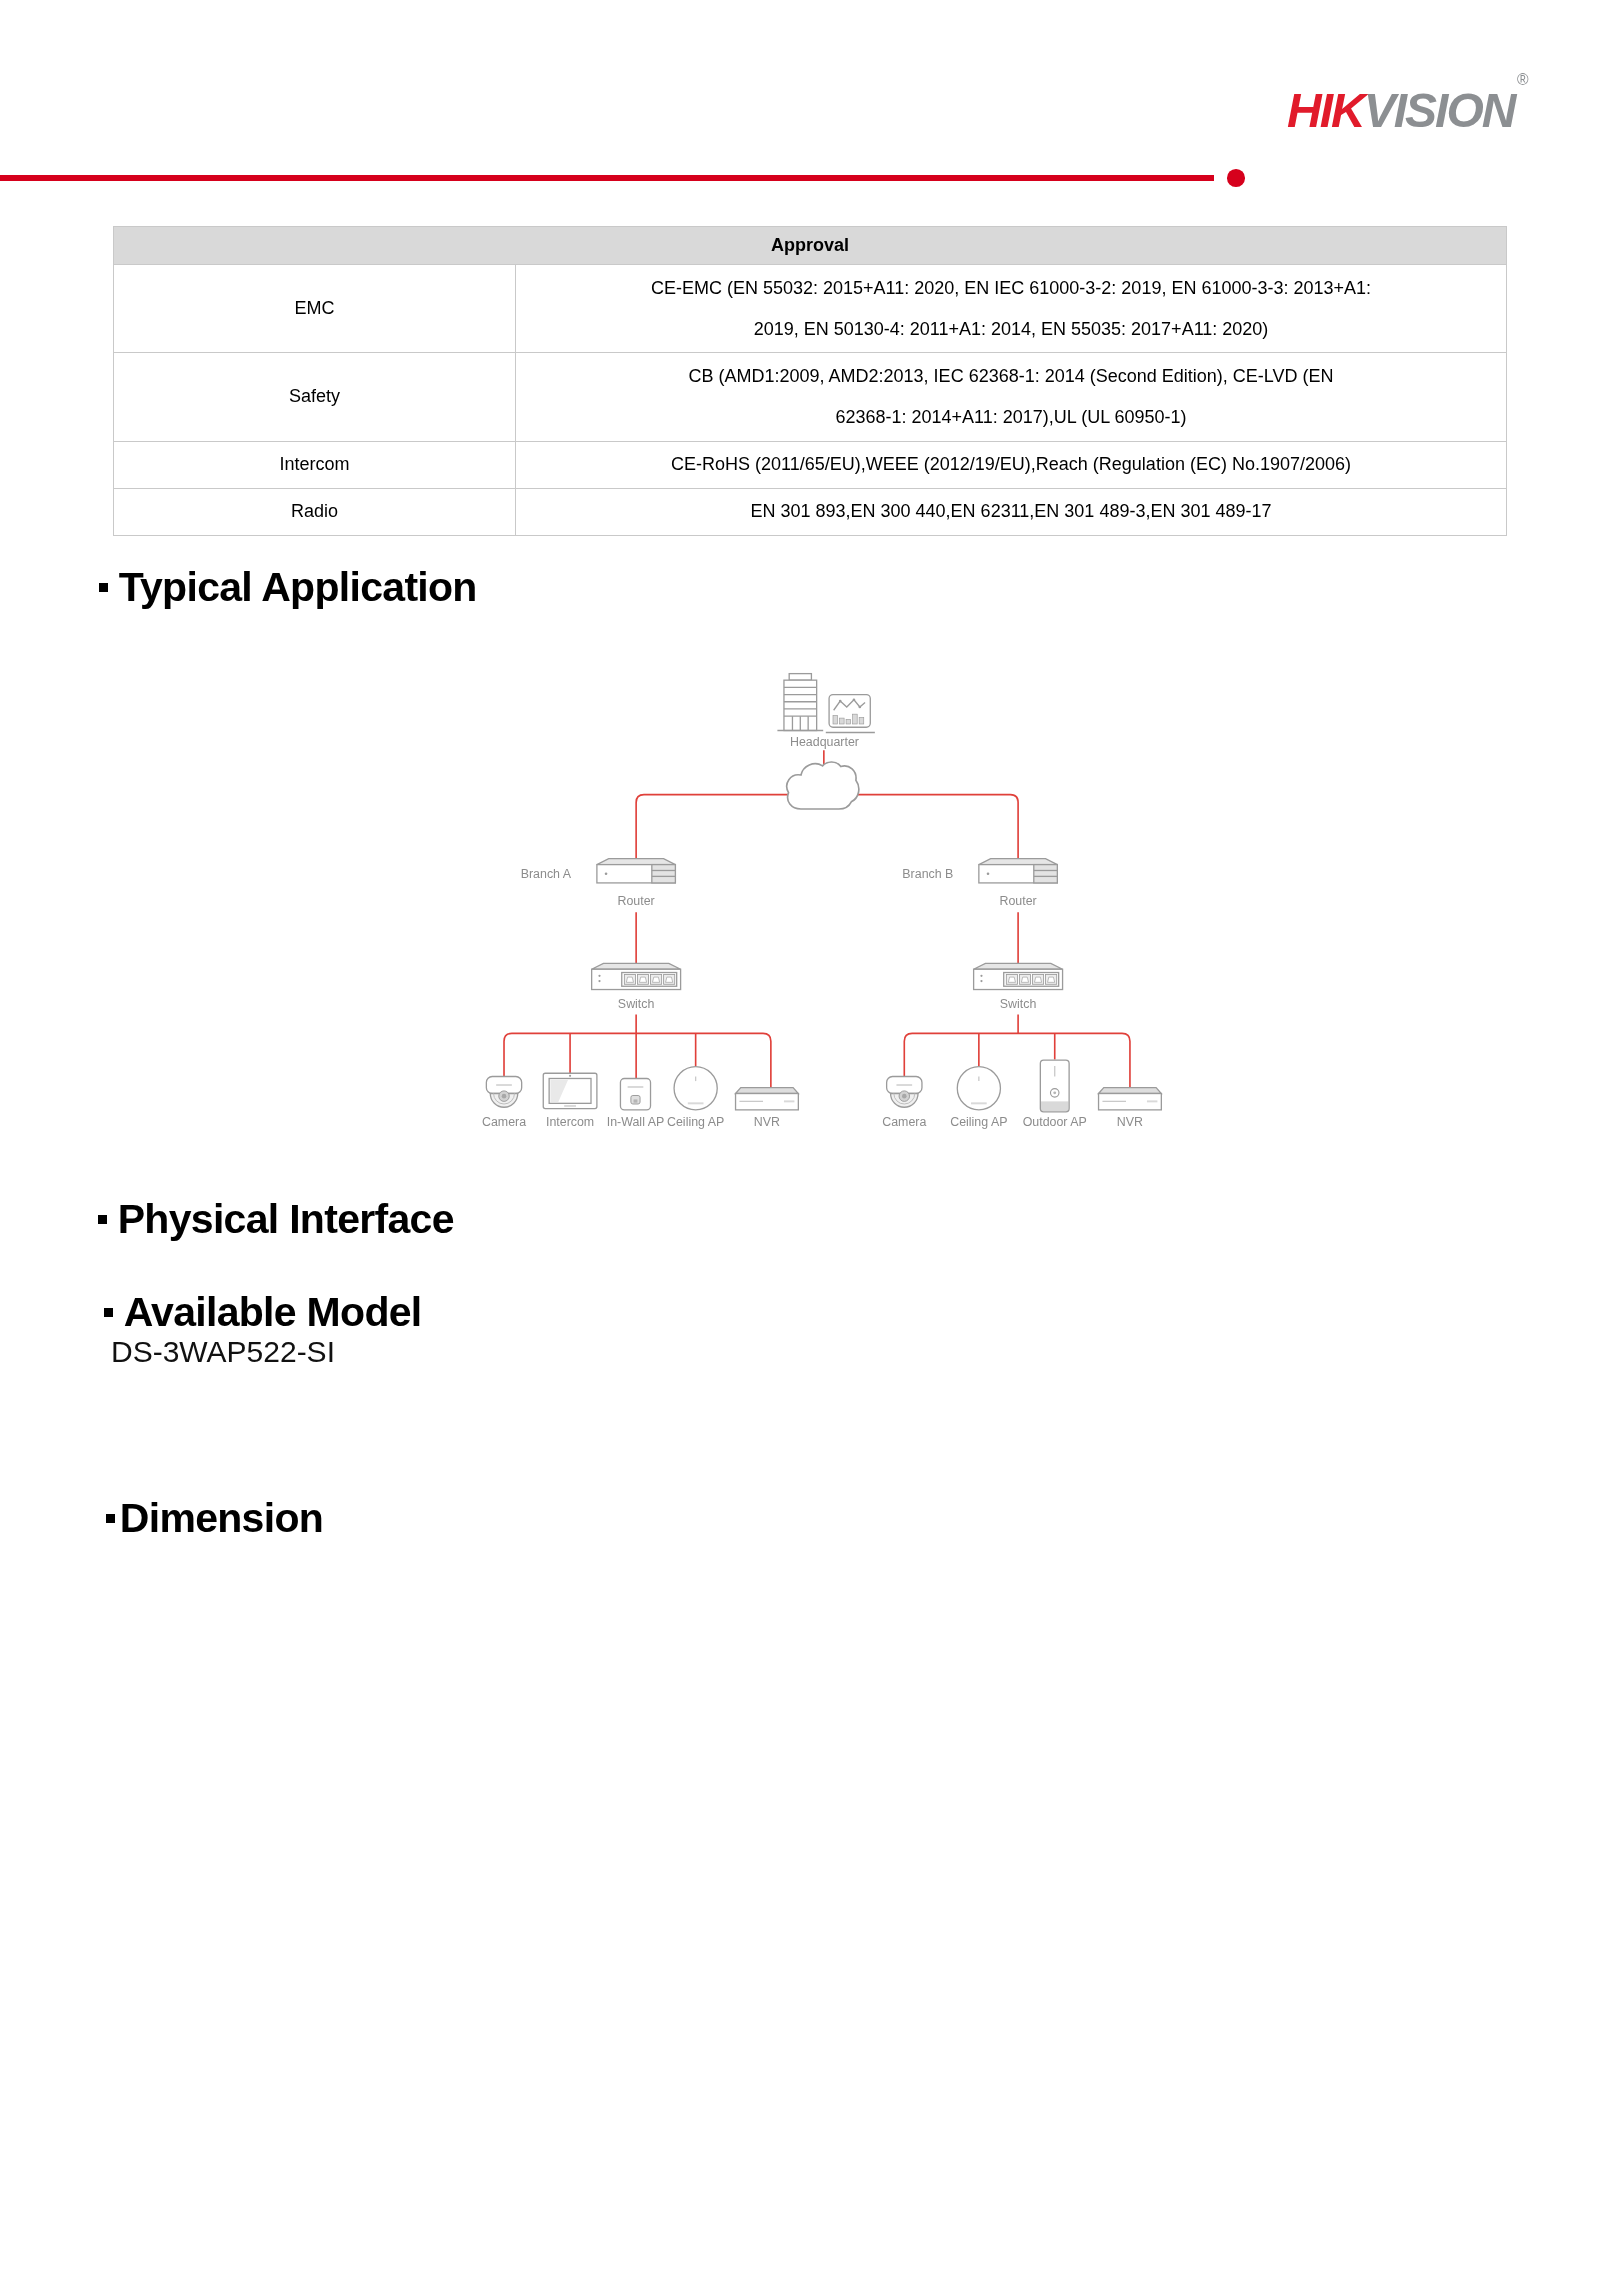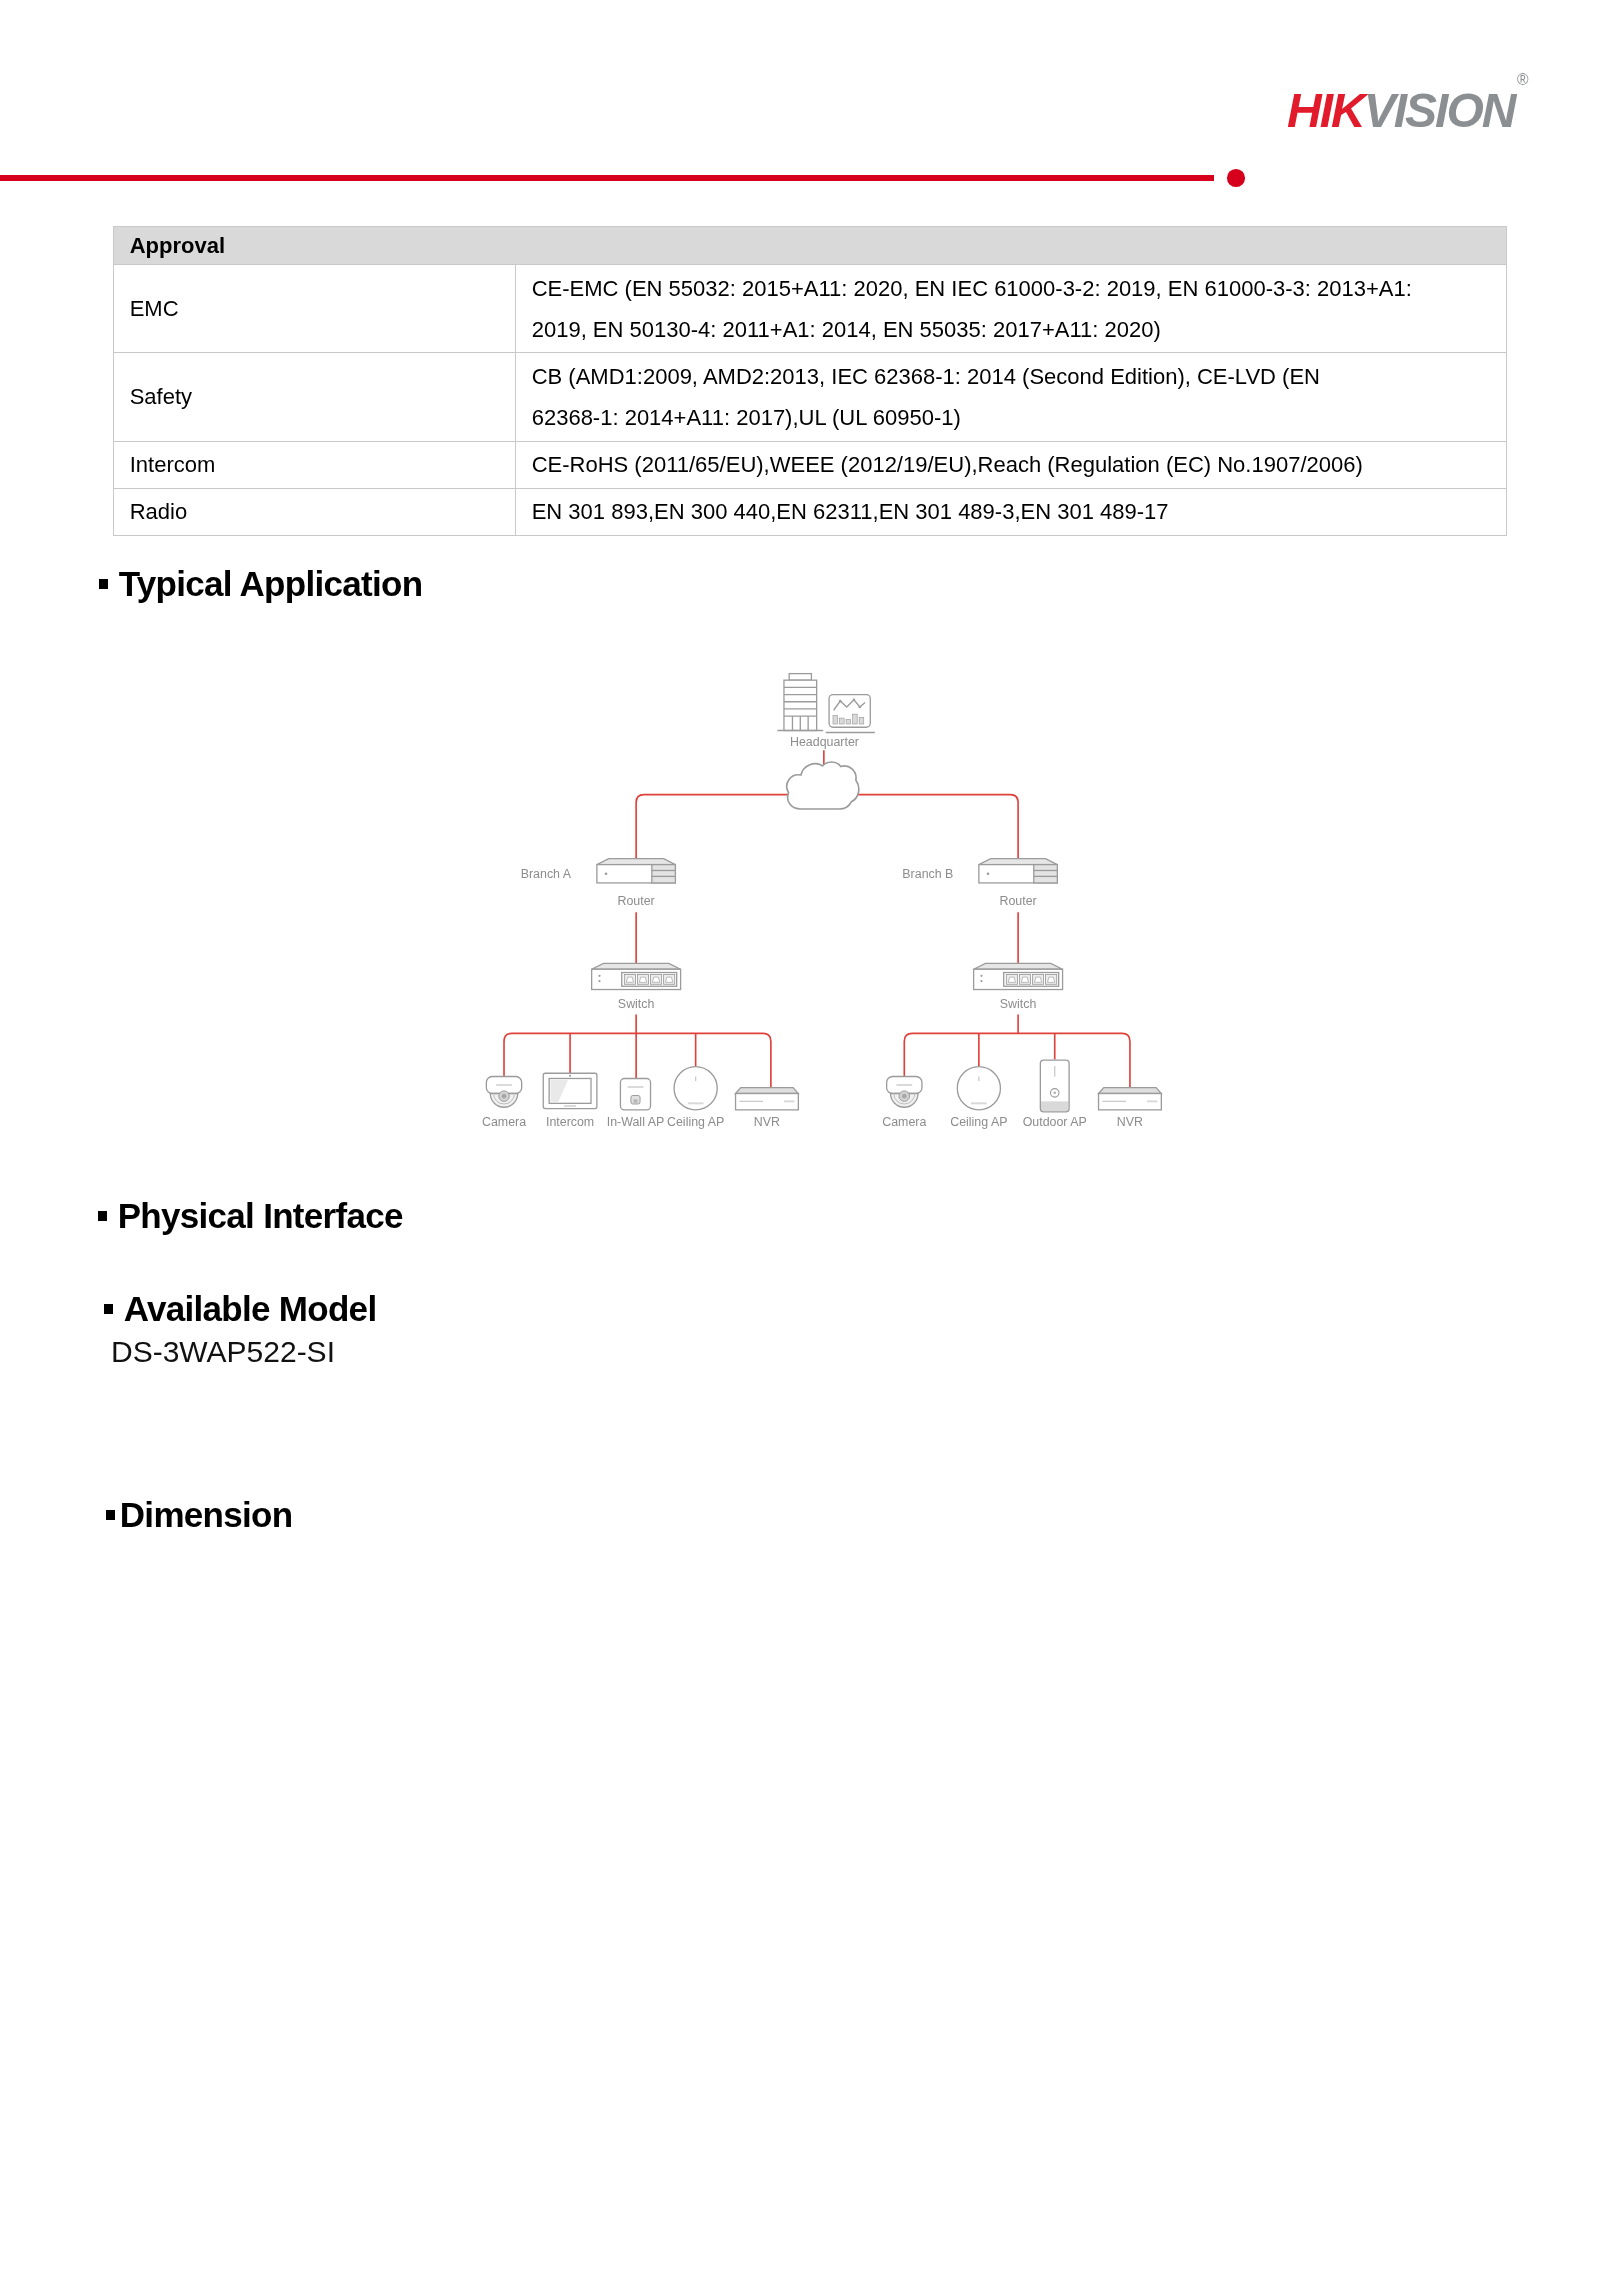--- a/index.html
+++ b/index.html
@@ -17,34 +17,34 @@
   #logo .vision{color:#8c8f92;}
   #logo sup{font-size:15.7px;font-style:normal;font-weight:normal;color:#8c8f92;
     position:relative;top:-25px;left:2.6px;letter-spacing:0;}
   
   #rule{position:absolute;left:0;top:175px;width:1214px;height:5.9px;background:#d6001c;}
   #rule-dot{position:absolute;left:1227px;top:169px;width:17.7px;height:17.7px;border-radius:50%;background:#d6001c;}
   
   #approval{position:absolute;left:113px;top:226px;width:1394px;}
   #approval table{width:100%;border-collapse:collapse;table-layout:fixed;}
   #approval th,#approval td{
-    border:1.3px solid #c9c9c9;font-size:22px;vertical-align:middle;
-    padding:2.6px 15.7px;font-weight:normal;text-align:left;
+    border:1.3px solid #c9c9c9;font-size:18px;vertical-align:middle;
+    padding:2.6px 15.7px;font-weight:normal;text-align:center;
   }
   #approval th{background:#d9d9d9;font-weight:bold;height:32px;}
   #approval td.val{white-space:pre-line;line-height:41px;}
   #approval td.lab{line-height:41px;}
   #approval tbody tr:nth-child(1){height:81px;}
   #approval tbody tr:nth-child(2){height:82px;}
   #approval tbody tr:nth-child(3){height:40px;}
   #approval tbody tr:nth-child(4){height:41px;}
   
   .heading{
     position:absolute;display:flex;align-items:center;
-    font-size:35px;font-weight:bold;letter-spacing:-0.7px;white-space:nowrap;justify-content:flex-end;
+    font-size:41px;font-weight:bold;letter-spacing:-0.7px;white-space:nowrap;justify-content:flex-end;
   }
   .bullet{display:inline-block;width:9.2px;height:9.2px;background:#000;flex:0 0 auto;}
   .heading .txt{display:inline-block;}
   #h-typical{left:99px;top:564px;}
   #h-typical .bullet{margin-right:10.5px;}
   #h-physical{left:98px;top:1196px;}
   #h-physical .bullet{margin-right:10.5px;}
   #h-available{left:104px;top:1289px;}
   #h-available .bullet{margin-right:10.5px;}
   #h-dimension{left:106px;top:1495px;}

